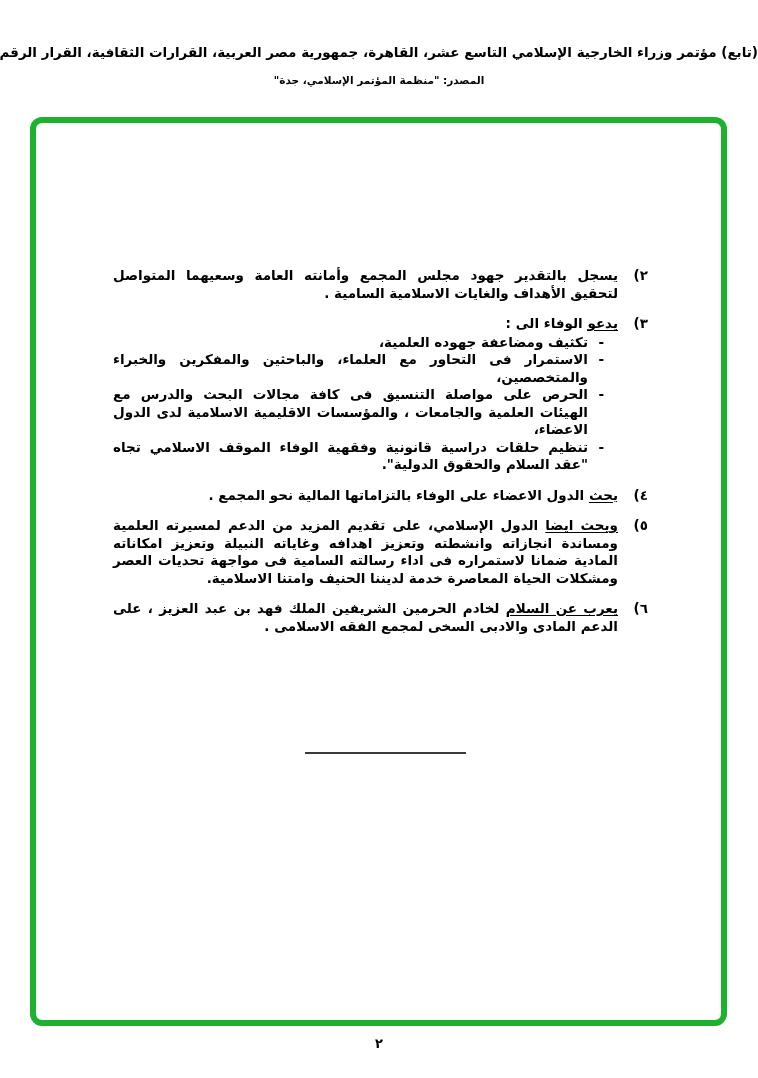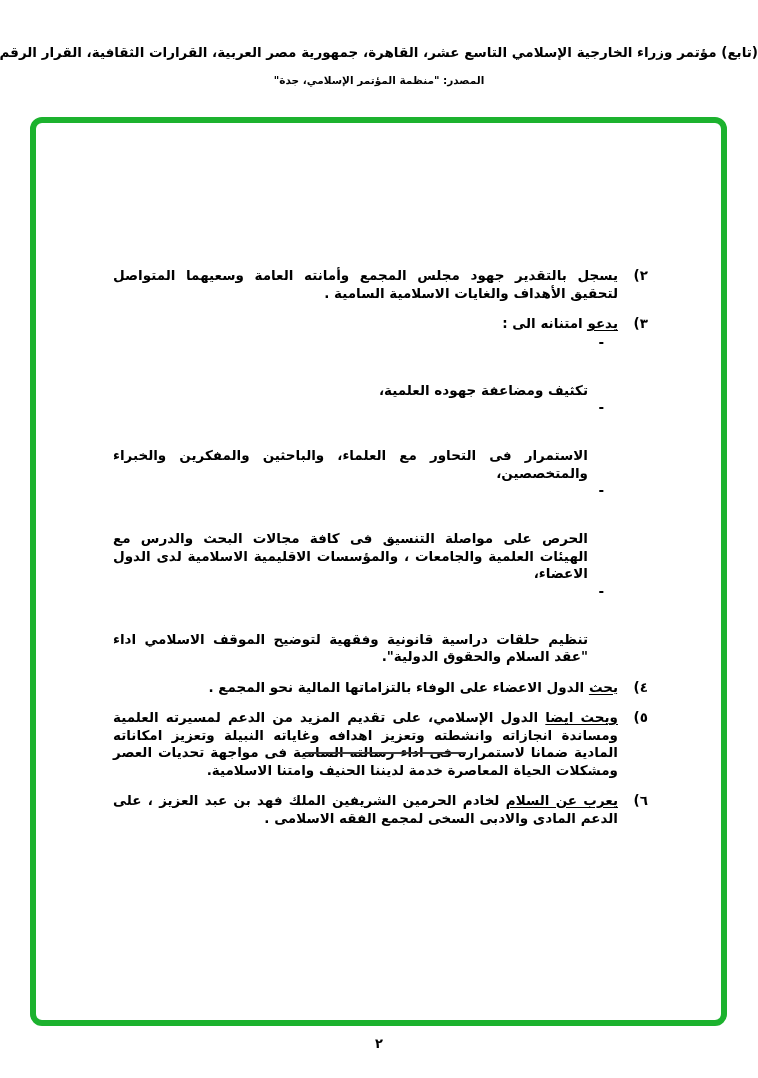--- a/index.html
+++ b/index.html
@@ -40,21 +40,21 @@
     color:#000;
   }
   .item { display:flex; direction:rtl; margin-bottom:13px; }
   .item .num { flex:none; width:30px; }
   .item .body { flex:1; text-align:justify; }
   .lead { text-decoration:underline; text-underline-offset:2px; }
 
   .bullets { margin-top:1px; padding-right:14px; }
   .bullet { display:flex; direction:rtl; }
   .bullet .dash { flex:none; width:16px; }
-  .bullet .btext { flex:1; text-align:justify;margin-top:48px; }
+  .bullet .btext { flex:1; text-align:justify; }
 
   .divider {
     position:absolute; top:629px; left:269px; width:161px;
     border-top:2px solid #3a3a3a; height:0;
   }
 
   .pagenum {
     position:absolute; top:1036px; left:0; width:758px;
     text-align:center; font-size:13px; font-weight:700; color:#000;
   }
@@ -72,37 +72,37 @@
     <div class="content">
 
       <div class="item">
         <div class="num">٢)</div>
         <div class="body"><span class="lead"></span><span>يسجل بالتقدير جهود مجلس المجمع وأمانته العامة وسعيهما المتواصل لتحقيق الأهداف والغايات الاسلامية السامية .</span></div>
       </div>
 
       <div class="item">
         <div class="num">٣)</div>
         <div class="body">
-          <span class="lead">يدعو</span><span> امتنانه الى :</span>
+          <span class="lead">يدعو</span><span> الوفاء الى :</span>
           <div class="bullets">
             <div class="bullet">
               <div class="dash">-</div>
               <div class="btext">تكثيف ومضاعفة جهوده العلمية،</div>
             </div>
             <div class="bullet">
               <div class="dash">-</div>
               <div class="btext">الاستمرار فى التحاور مع العلماء، والباحثين والمفكرين والخبراء والمتخصصين،</div>
             </div>
             <div class="bullet">
               <div class="dash">-</div>
               <div class="btext">الحرص على مواصلة التنسيق فى كافة مجالات البحث والدرس مع الهيئات العلمية والجامعات ، والمؤسسات الاقليمية الاسلامية لدى الدول الاعضاء،</div>
             </div>
             <div class="bullet">
               <div class="dash">-</div>
-              <div class="btext">تنظيم حلقات دراسية قانونية وفقهية لتوضيح الموقف الاسلامي اداء "عقد السلام والحقوق الدولية".</div>
+              <div class="btext">تنظيم حلقات دراسية قانونية وفقهية الوفاء الموقف الاسلامي تجاه "عقد السلام والحقوق الدولية".</div>
             </div>
           </div>
         </div>
       </div>
 
       <div class="item">
         <div class="num">٤)</div>
         <div class="body"><span class="lead">يحث</span><span> الدول الاعضاء على الوفاء بالتزاماتها المالية نحو المجمع .</span></div>
       </div>
 

